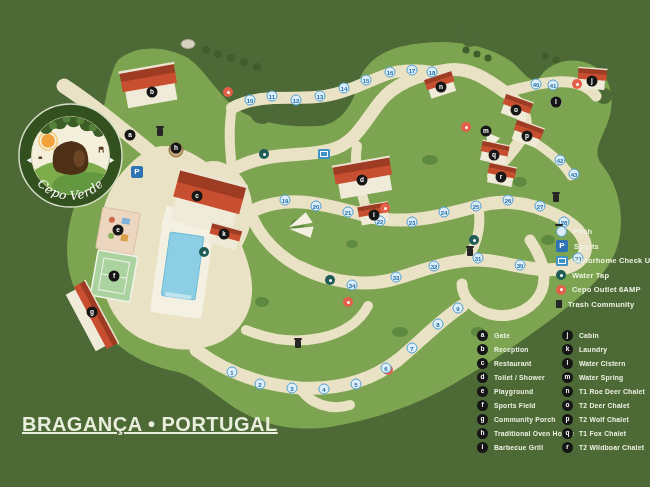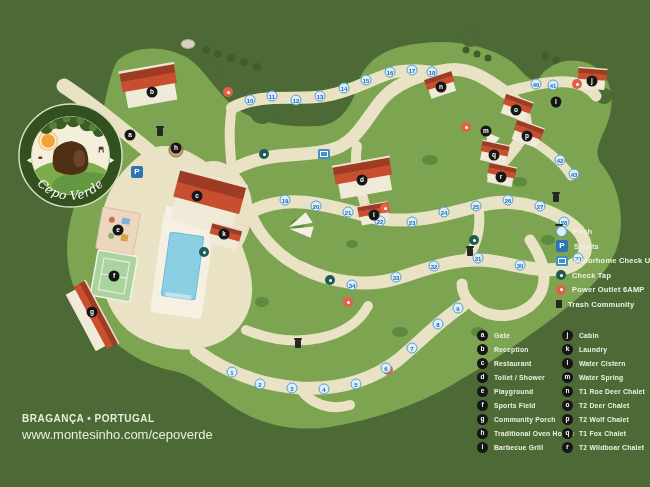--- a/index.html
+++ b/index.html
@@ -32,21 +32,21 @@
   .legend{position:absolute;display:flex;flex-direction:column;gap:3.5px;}
   .legend-amen{left:556px;top:226px;}
   .legend-col1{left:477px;top:330px;gap:3px;}
   .legend-col2{left:562px;top:330px;gap:3px;}
   .lg-row{display:flex;align-items:center;gap:6px;height:11px;}
   .lg-row .lbl{font-size:7.5px;font-weight:bold;color:#edf2e3;letter-spacing:.2px;white-space:nowrap;}
   .legend-col1 .lbl,.legend-col2 .lbl{font-size:6.8px;}
 
   
   .footer{position:absolute;left:22px;top:413px;color:#e8eedb;}
-  .footer .loc{font-size:10px;font-weight:bold;letter-spacing:.5px;}
+  .footer .loc{font-size:20px;font-weight:bold;letter-spacing:.5px;text-decoration:underline;}
   .footer .url{font-size:13px;margin-top:3px;}
 
   
   .logo{position:absolute;left:17px;top:102px;}
 </style>
 </head>
 <body>
 
 <div class="stage">
 
@@ -336,25 +336,25 @@
       <div class="lg-row">
         <span class="mk lgi mk-parking">P</span>
         <span class="lbl">Sports</span>
       </div>
       <div class="lg-row">
         <span class="mk lgi mk-checkup"></span>
         <span class="lbl">Motorhome Check Up</span>
       </div>
       <div class="lg-row">
         <span class="mk lgi mk-watertap"></span>
-        <span class="lbl">Check Tap</span>
+        <span class="lbl">Water Tap</span>
       </div>
       <div class="lg-row">
         <span class="mk lgi mk-power"></span>
-        <span class="lbl">Power Outlet 6AMP</span>
+        <span class="lbl">Cepo Outlet 6AMP</span>
       </div>
       <div class="lg-row">
         <span class="mk lgi mk-trash"></span>
         <span class="lbl">Trash Community</span>
       </div>
     </div>
 
   <div class="legend legend-col1">
 
   <div class="lg-row">
@@ -430,16 +430,15 @@
         <span class="lbl">T1 Fox Chalet</span>
       </div>
       <div class="lg-row">
         <span class="mk mk-letter lgi">r</span>
         <span class="lbl">T2 Wildboar Chalet</span>
       </div>
     </div>
 
   <div class="footer">
     <div class="loc">BRAGANÇA • PORTUGAL</div>
-    <div class="url">www.montesinho.com/cepoverde</div>
   </div>
 
 </div>
 
 </body></html>

